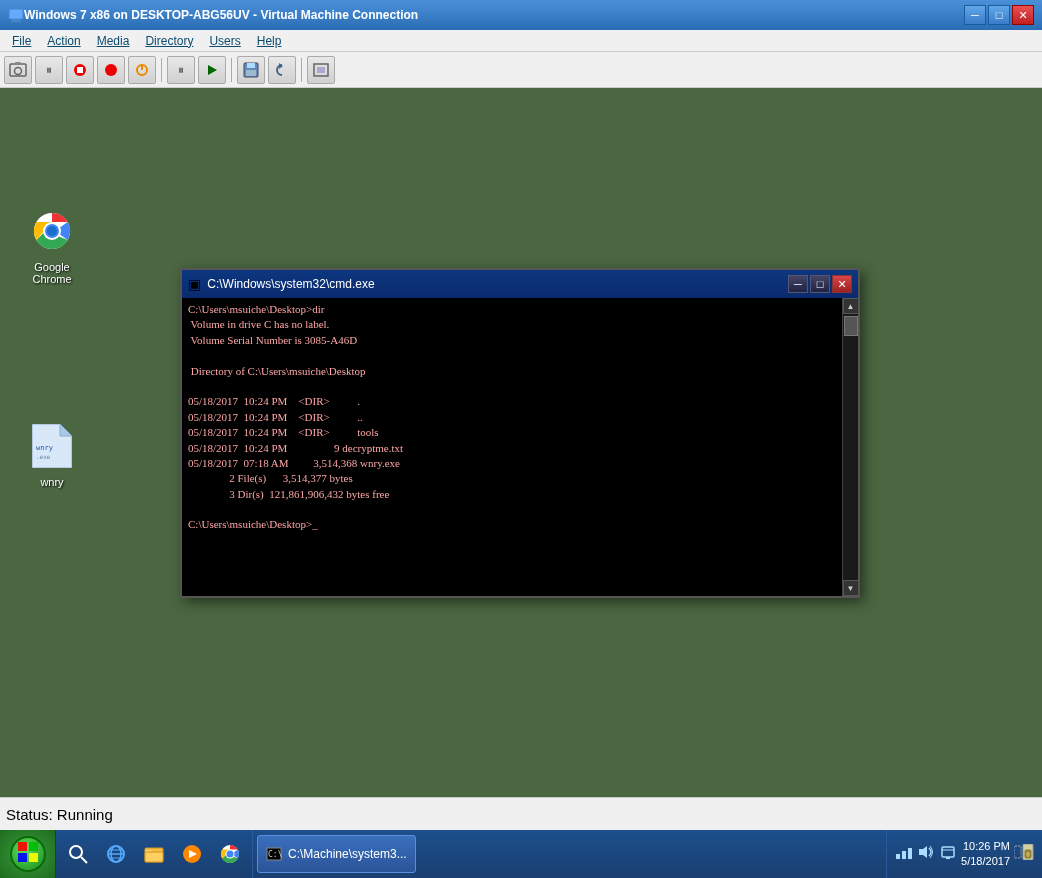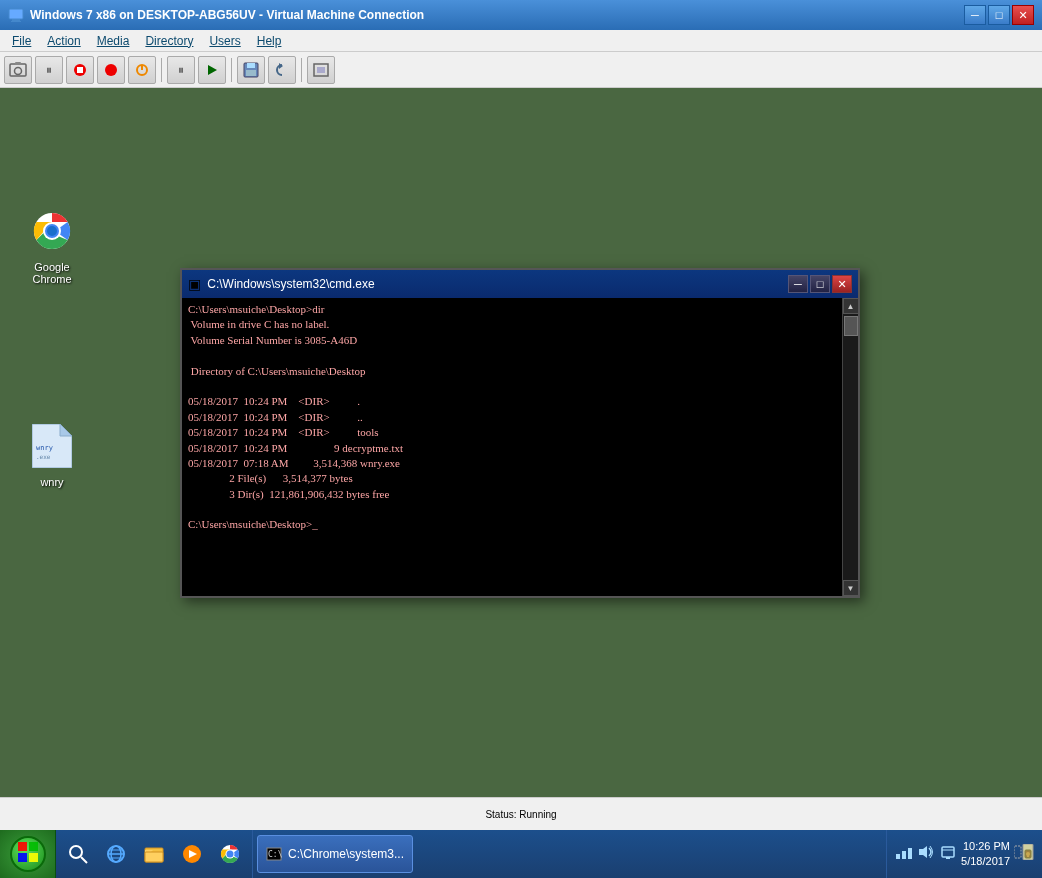--- a/index.html
+++ b/index.html
@@ -21,21 +21,20 @@
       display: flex;
       align-items: center;
       justify-content: space-between;
       padding: 0 8px;
       position: absolute;
       top: 0; left: 0;
     }
     #title-bar-left {
       display: flex;
       align-items: center;
-      gap: 6px;
     }
     #title-bar-icon {
       width: 16px;
       height: 16px;
       display: flex;
       align-items: center;
       justify-content: center;
     }
     #title-text {
       color: white;
@@ -352,22 +351,21 @@
       position: absolute;
       bottom: 48px;
       left: 0;
       right: 0;
       height: 20px;
       background: #f0f0f0;
       border-top: 1px solid #ccc;
       display: flex;
       align-items: center;
       padding: 16px 6px;
-      font-size: 10px;
-      justify-content: center;
+      font-size: 15px;
     }
 
     
     .recycle-icon {
       width: 44px;
       height: 44px;
     }
   </style>
 </head>
 <body>
@@ -590,21 +588,21 @@
       </svg>
     </div>
   </div>
 
   <div id="taskbar-tasks">
     <div class="task-button">
       <svg width="16" height="14" viewBox="0 0 16 14">
           <rect x="1" y="1" width="14" height="12" fill="#000" stroke="#888" stroke-width="1"></rect>
           <text x="2" y="10" font-size="8" fill="#ccc" font-family="monospace">C:\</text>
         </svg>
-      <span>C:\Chrome\system3...</span>
+      <span>C:\Machine\system3...</span>
     </div>
   </div>
 
   <div id="taskbar-tray">
     <div class="tray-icon">
       <svg width="18" height="16" viewBox="0 0 18 16">
         <rect x="1" y="10" width="4" height="5" fill="#adf"></rect>
         <rect x="7" y="7" width="4" height="8" fill="#adf"></rect>
         <rect x="13" y="4" width="4" height="11" fill="#adf"></rect>
       </svg>

